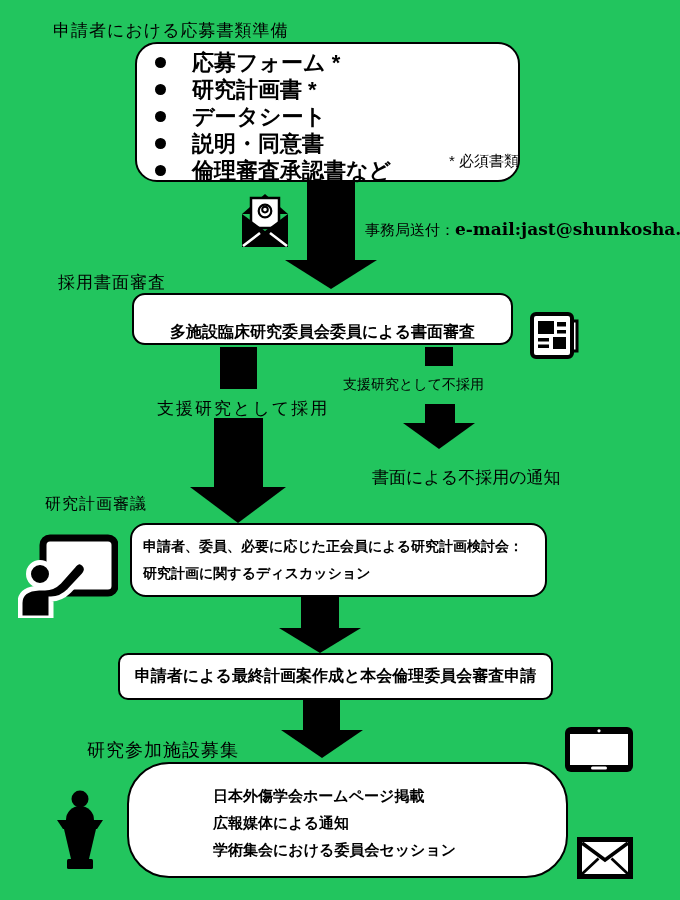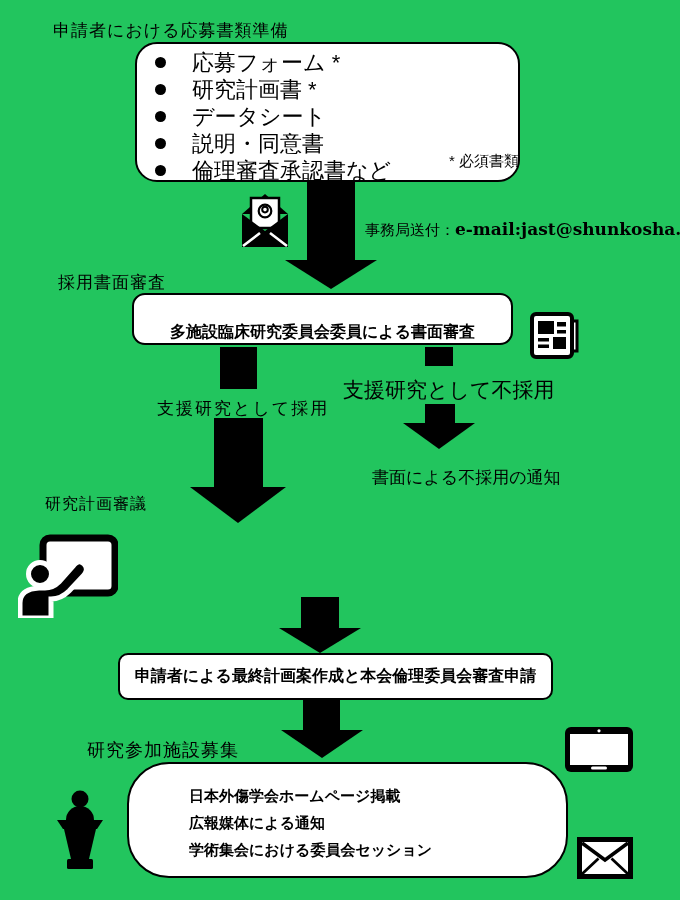--- a/index.html
+++ b/index.html
@@ -12,21 +12,21 @@
   .flowbox{
     position:absolute;background:#fff;border:2px solid #000;box-sizing:border-box;
   }
   .shaft{position:absolute;background:#000;}
   .ahead{position:absolute;width:0;height:0;border-style:solid;
          border-color:#000 transparent transparent transparent;}
   
   #label-prepare{left:53px;top:19px;}
   #box-documents{left:135px;top:42px;width:385px;height:140px;border-radius:22px;
                  padding:5px 0 0 18px;}
-  .doc-item{display:flex;align-items:center;height:27px;font-size:22px;font-weight:normal;
+  .doc-item{display:flex;align-items:center;height:27px;font-size:22px;font-weight:bold;
             white-space:nowrap;}
   .bullet{width:11px;height:11px;border-radius:50%;background:#000;margin-right:26px;flex:0 0 auto;}
   #required-note{left:449px;top:152px;font-size:15px;white-space:nowrap;}
   
   #icon-mail-open{left:240px;top:191px;}
   #arrow-1-shaft{left:307px;top:182px;width:48px;height:79px;}
   #arrow-1-head{left:285px;top:260px;border-width:29px 46px 0 46px;}
   #send-line{left:365px;top:219px;white-space:nowrap;}
   #send-prefix{font-size:15px;}
   #send-email{font-family:"DejaVu Serif",serif;font-weight:bold;font-size:17px;}
@@ -35,42 +35,42 @@
   #box-screening{left:132px;top:293px;width:381px;height:52px;border-radius:13px;
                  display:flex;align-items:flex-end;justify-content:center;
                  font-size:16px;font-weight:bold;white-space:nowrap;}
   #icon-newspaper{left:529px;top:311px;}
   
   #stub-left{left:220px;top:347px;width:37px;height:42px;}
   #label-adopted{left:157px;top:397px;font-size:17px;letter-spacing:2px;white-space:nowrap;}
   #arrow-left-shaft{left:214px;top:418px;width:49px;height:69px;}
   #arrow-left-head{left:190px;top:487px;border-width:36px 48px 0 48px;}
   #stub-right{left:425px;top:347px;width:28px;height:19px;}
-  #label-rejected{left:343px;top:376px;font-size:21px;white-space:nowrap;}
+  #label-rejected{left:343px;top:376px;font-size:14px;white-space:nowrap;}
   #arrow-right-shaft{left:425px;top:404px;width:30px;height:19px;}
   #arrow-right-head{left:403px;top:423px;border-width:26px 36px 0 36px;}
   #label-reject-notice{left:372px;top:466px;font-size:17px;white-space:nowrap;}
   
   #label-deliberation{left:45px;top:494px;font-size:16px;}
   #box-deliberation{left:130px;top:523px;width:417px;height:74px;border-radius:16px;
                     padding:8px 0 0 11px;font-size:14px;font-weight:bold;line-height:27px;
                     white-space:nowrap;}
   #icon-presentation{left:18px;top:534px;}
   
   #arrow-3-shaft{left:301px;top:597px;width:38px;height:31px;}
   #arrow-3-head{left:279px;top:628px;border-width:25px 41px 0 41px;}
   #box-final{left:118px;top:653px;width:435px;height:47px;border-radius:10px;
              display:flex;align-items:center;justify-content:center;
              font-size:16px;font-weight:bold;white-space:nowrap;}
   
   #arrow-4-shaft{left:303px;top:700px;width:37px;height:30px;}
   #arrow-4-head{left:281px;top:730px;border-width:28px 41px 0 41px;}
   #label-recruitment{left:75px;top:738px;font-size:18px;margin-left:12px;}
   #box-recruitment{left:127px;top:762px;width:441px;height:116px;border-radius:42px;
-                   padding:18px 0 0 60px;font-size:15px;font-weight:bold;line-height:27px;
+                   padding:18px 0 0 84px;font-size:15px;font-weight:bold;line-height:27px;
                    white-space:nowrap;}
   #icon-podium{left:54px;top:789px;}
   #icon-tablet{left:564px;top:726px;}
   #icon-mail-closed{left:577px;top:837px;}
 </style>
 </head>
 <body>
 
 <div id="canvas">
 
@@ -150,20 +150,24 @@
   </div>
 
   <div>
     <div id="arrow-right-shaft" class="shaft"></div>
     <div id="arrow-right-head" class="ahead"></div>
   </div>
 
   <div id="label-reject-notice" class="abs">書面による不採用の通知</div>
 
   <div id="label-deliberation" class="abs seclabel">研究計画審議</div>
+  <div id="box-deliberation" class="flowbox">
+    <div>申請者、委員、必要に応じた正会員による研究計画検討会：</div>
+    <div>研究計画に関するディスカッション</div>
+  </div>
 
   <div id="icon-presentation" class="abs">
     <svg width="100" height="84" viewBox="0 0 100 84">
       <rect x="25" y="4" width="72" height="55" rx="7" fill="#fff" stroke="#000" stroke-width="7"></rect>
       <g stroke="#fff" stroke-width="5">
         <circle cx="22" cy="40" r="11.5" fill="#000"></circle>
         <path d="M2 84 L2 69 Q2 55 21 54 L27 54 Q35 54 41 48 L56 31 Q61 25 66 30 Q71 35 66 41 L51 57 Q43 65 33 65 L33 84 Z" fill="#000"></path>
       </g>
     </svg>
   </div>

